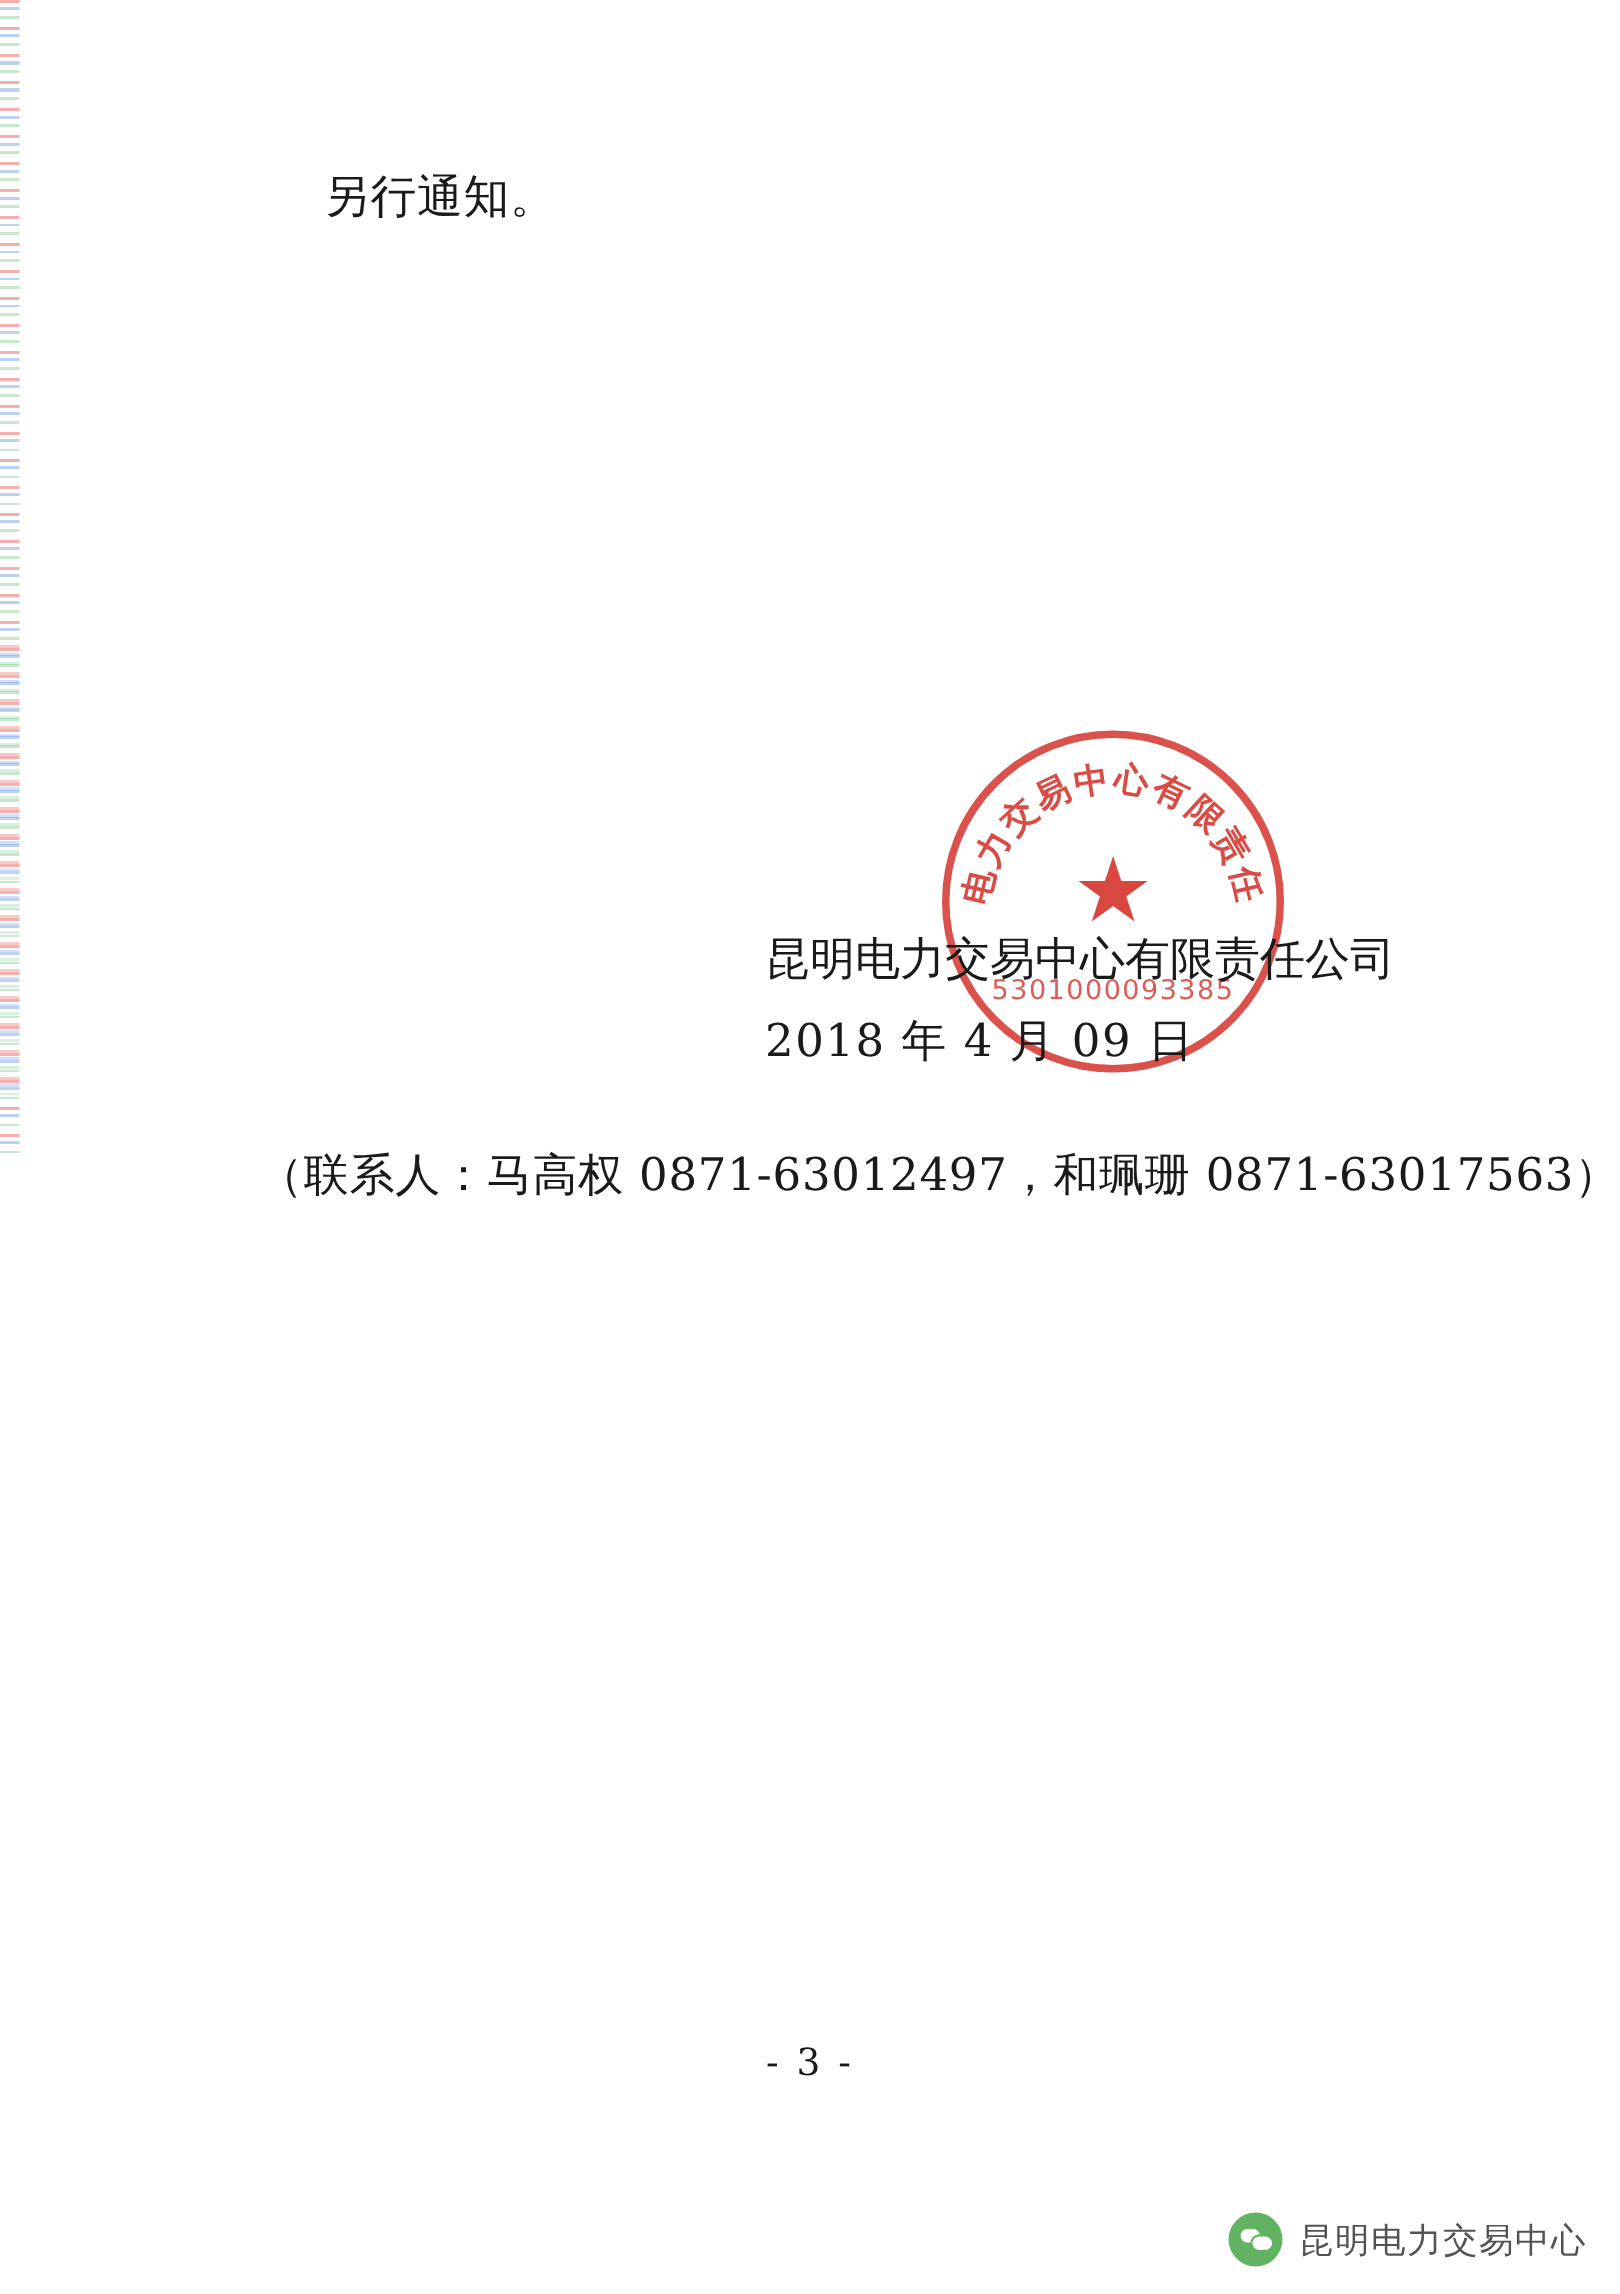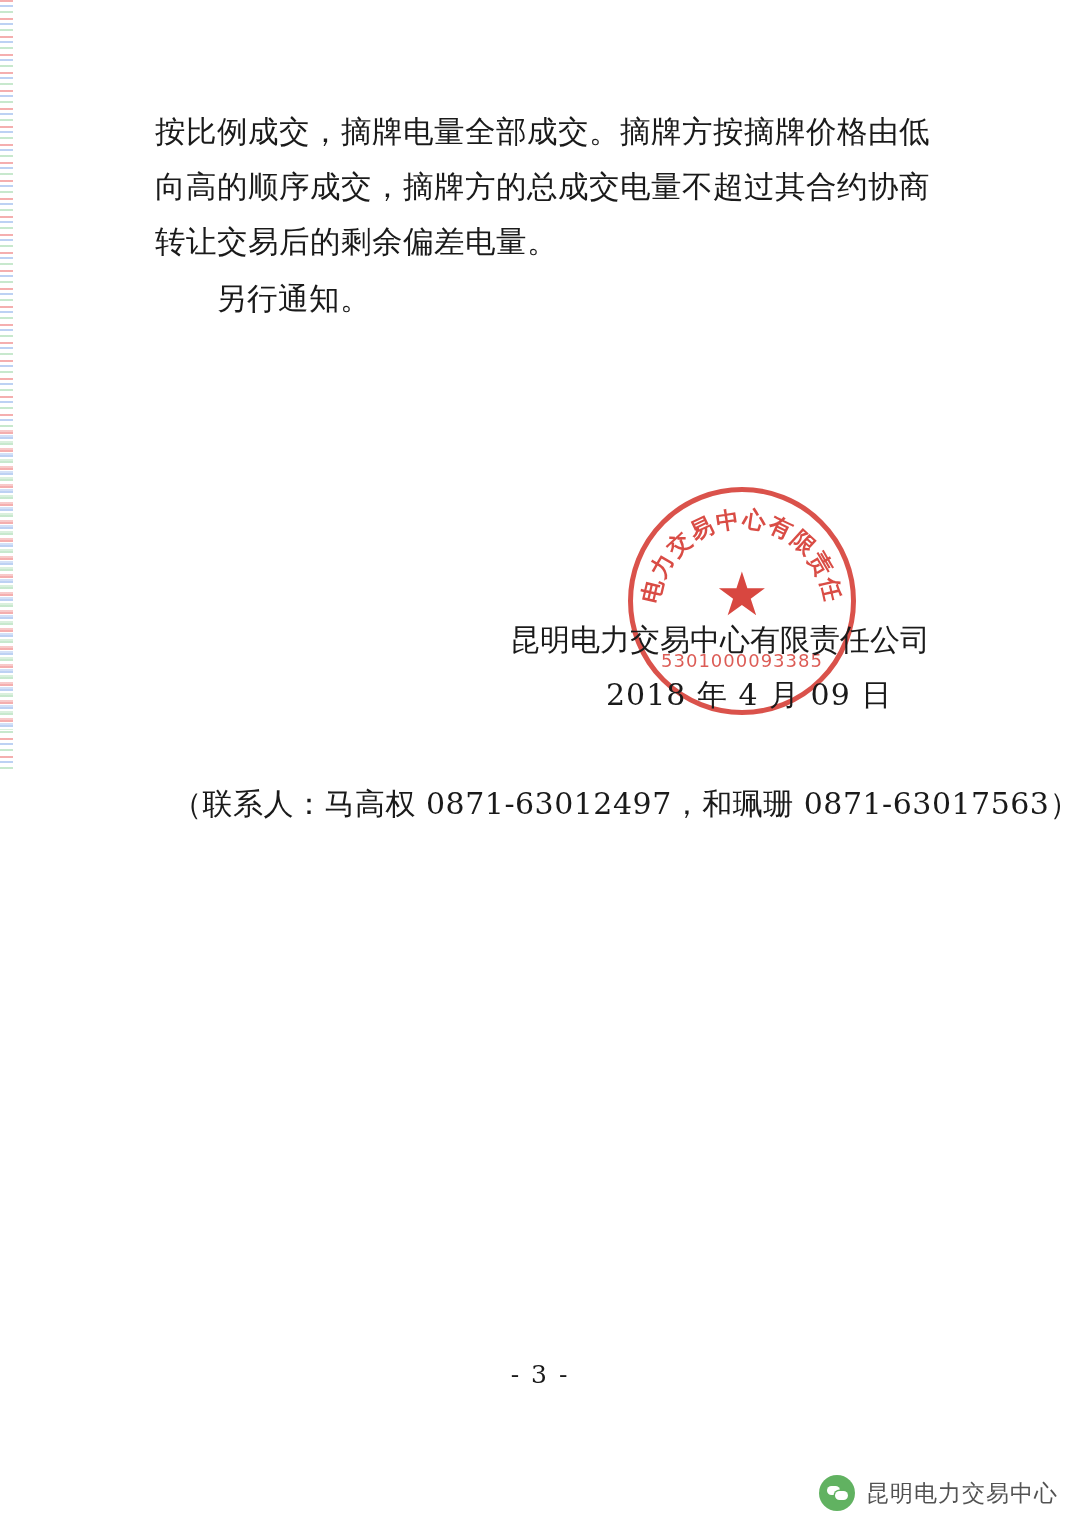--- a/index.html
+++ b/index.html
@@ -78,21 +78,20 @@
     right: 150px;
     top: 612px;
     text-align: left;
     font-size: 30px;
     line-height: 55px;
   }
   .sign-company {
     white-space: nowrap;
   }
   .sign-date {
-    margin-left: 96px;
     white-space: nowrap;
     letter-spacing: 1px;
   }
 
   
   .seal {
     position: absolute;
     left: 628px;
     top: 487px;
     width: 228px;
@@ -140,21 +139,21 @@
     font-size: 18px;
     font-family: "DejaVu Sans", "Liberation Sans", sans-serif;
     letter-spacing: 1px;
     opacity: 0.8;
     white-space: nowrap;
   }
 
   .contact-line {
     position: absolute;
     left: 172px;
-    top: 784px;
+    top: 763px;
     font-size: 30px;
     letter-spacing: 0.5px;
     white-space: nowrap;
   }
 
   .page-number {
     position: absolute;
     left: 0;
     right: 0;
     top: 1360px;
@@ -211,21 +210,20 @@
 </style>
 </head>
 <body>
 
 <div class="page">
 
   <div class="scan-edge"></div>
   <div class="scan-edge lower"></div>
 
   <div class="body-text">
-    <p class="para">按比例成交，摘牌电量全部成交。摘牌方按摘牌价格由低向高的顺序成交，摘牌方的总成交电量不超过其合约协商转让交易后的剩余偏差电量。</p>
     <p class="para indent">另行通知。</p>
   </div>
 
   <div class="seal">
     <div class="seal-ring"></div>
     <svg class="seal-arc" viewBox="0 0 228 228">
       <defs>
         <path id="arcpath" d="M 30,124 A 84,84 0 1 1 198,124"></path>
       </defs>
       <text>

